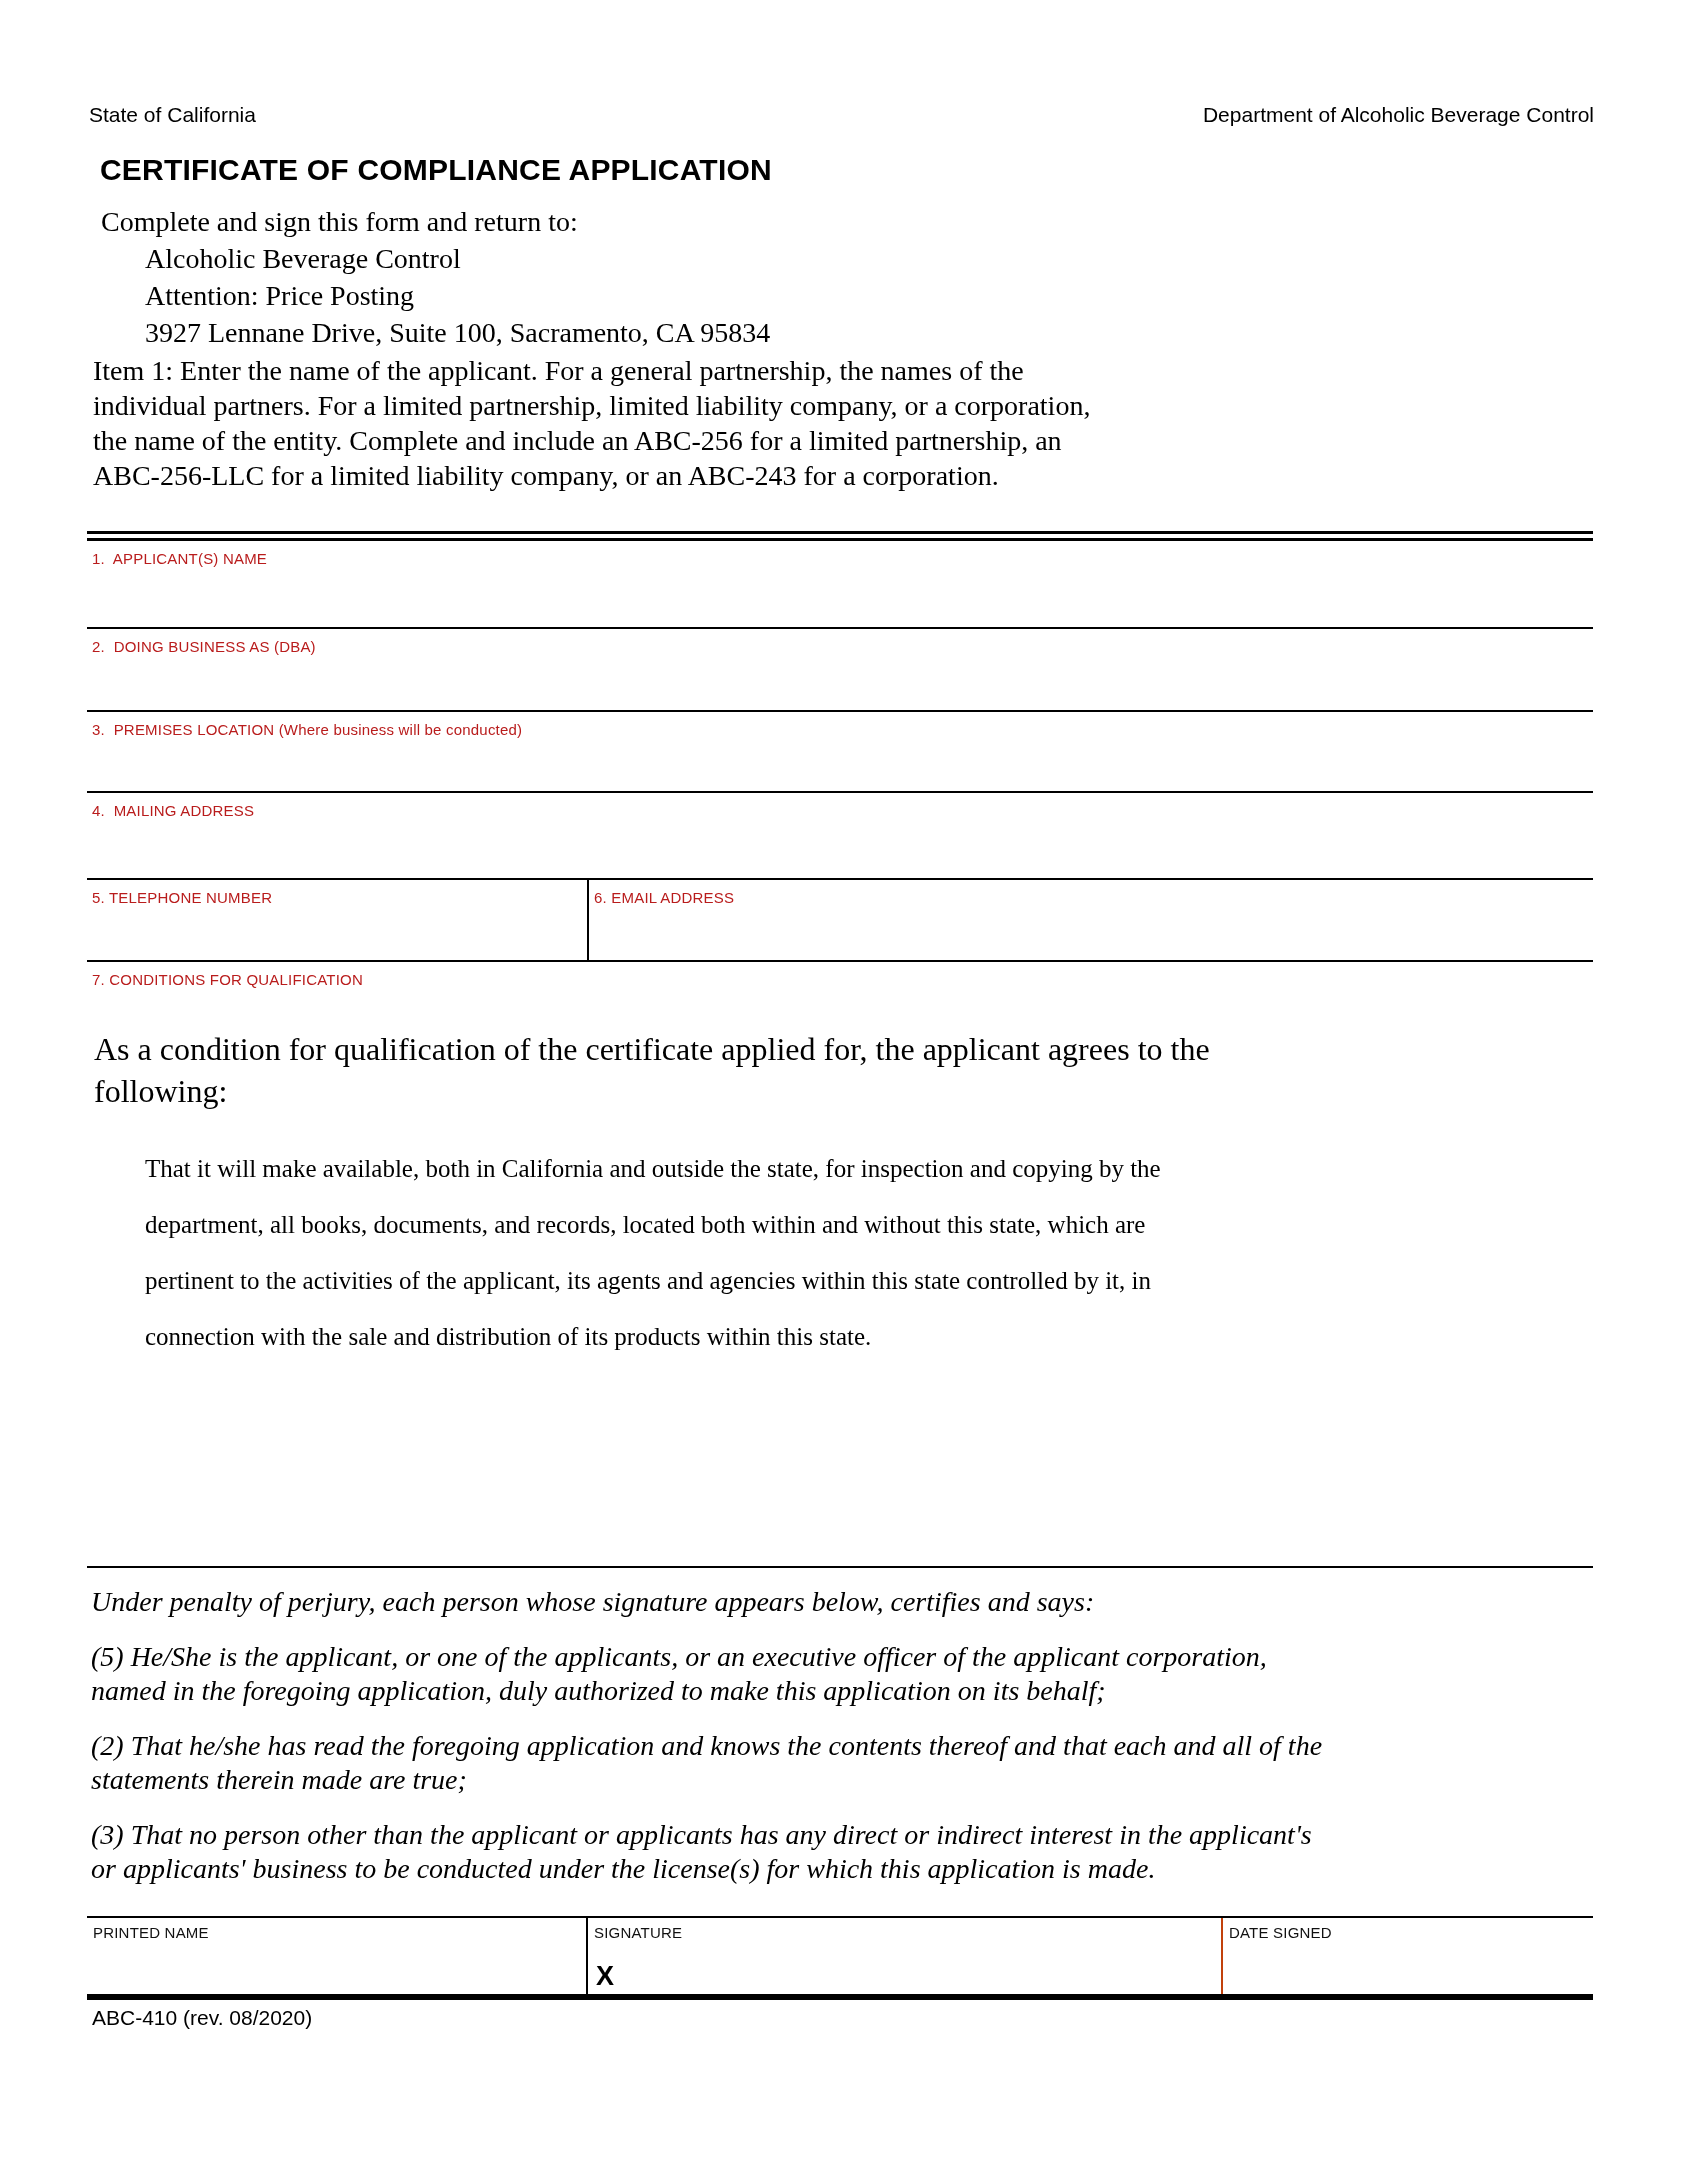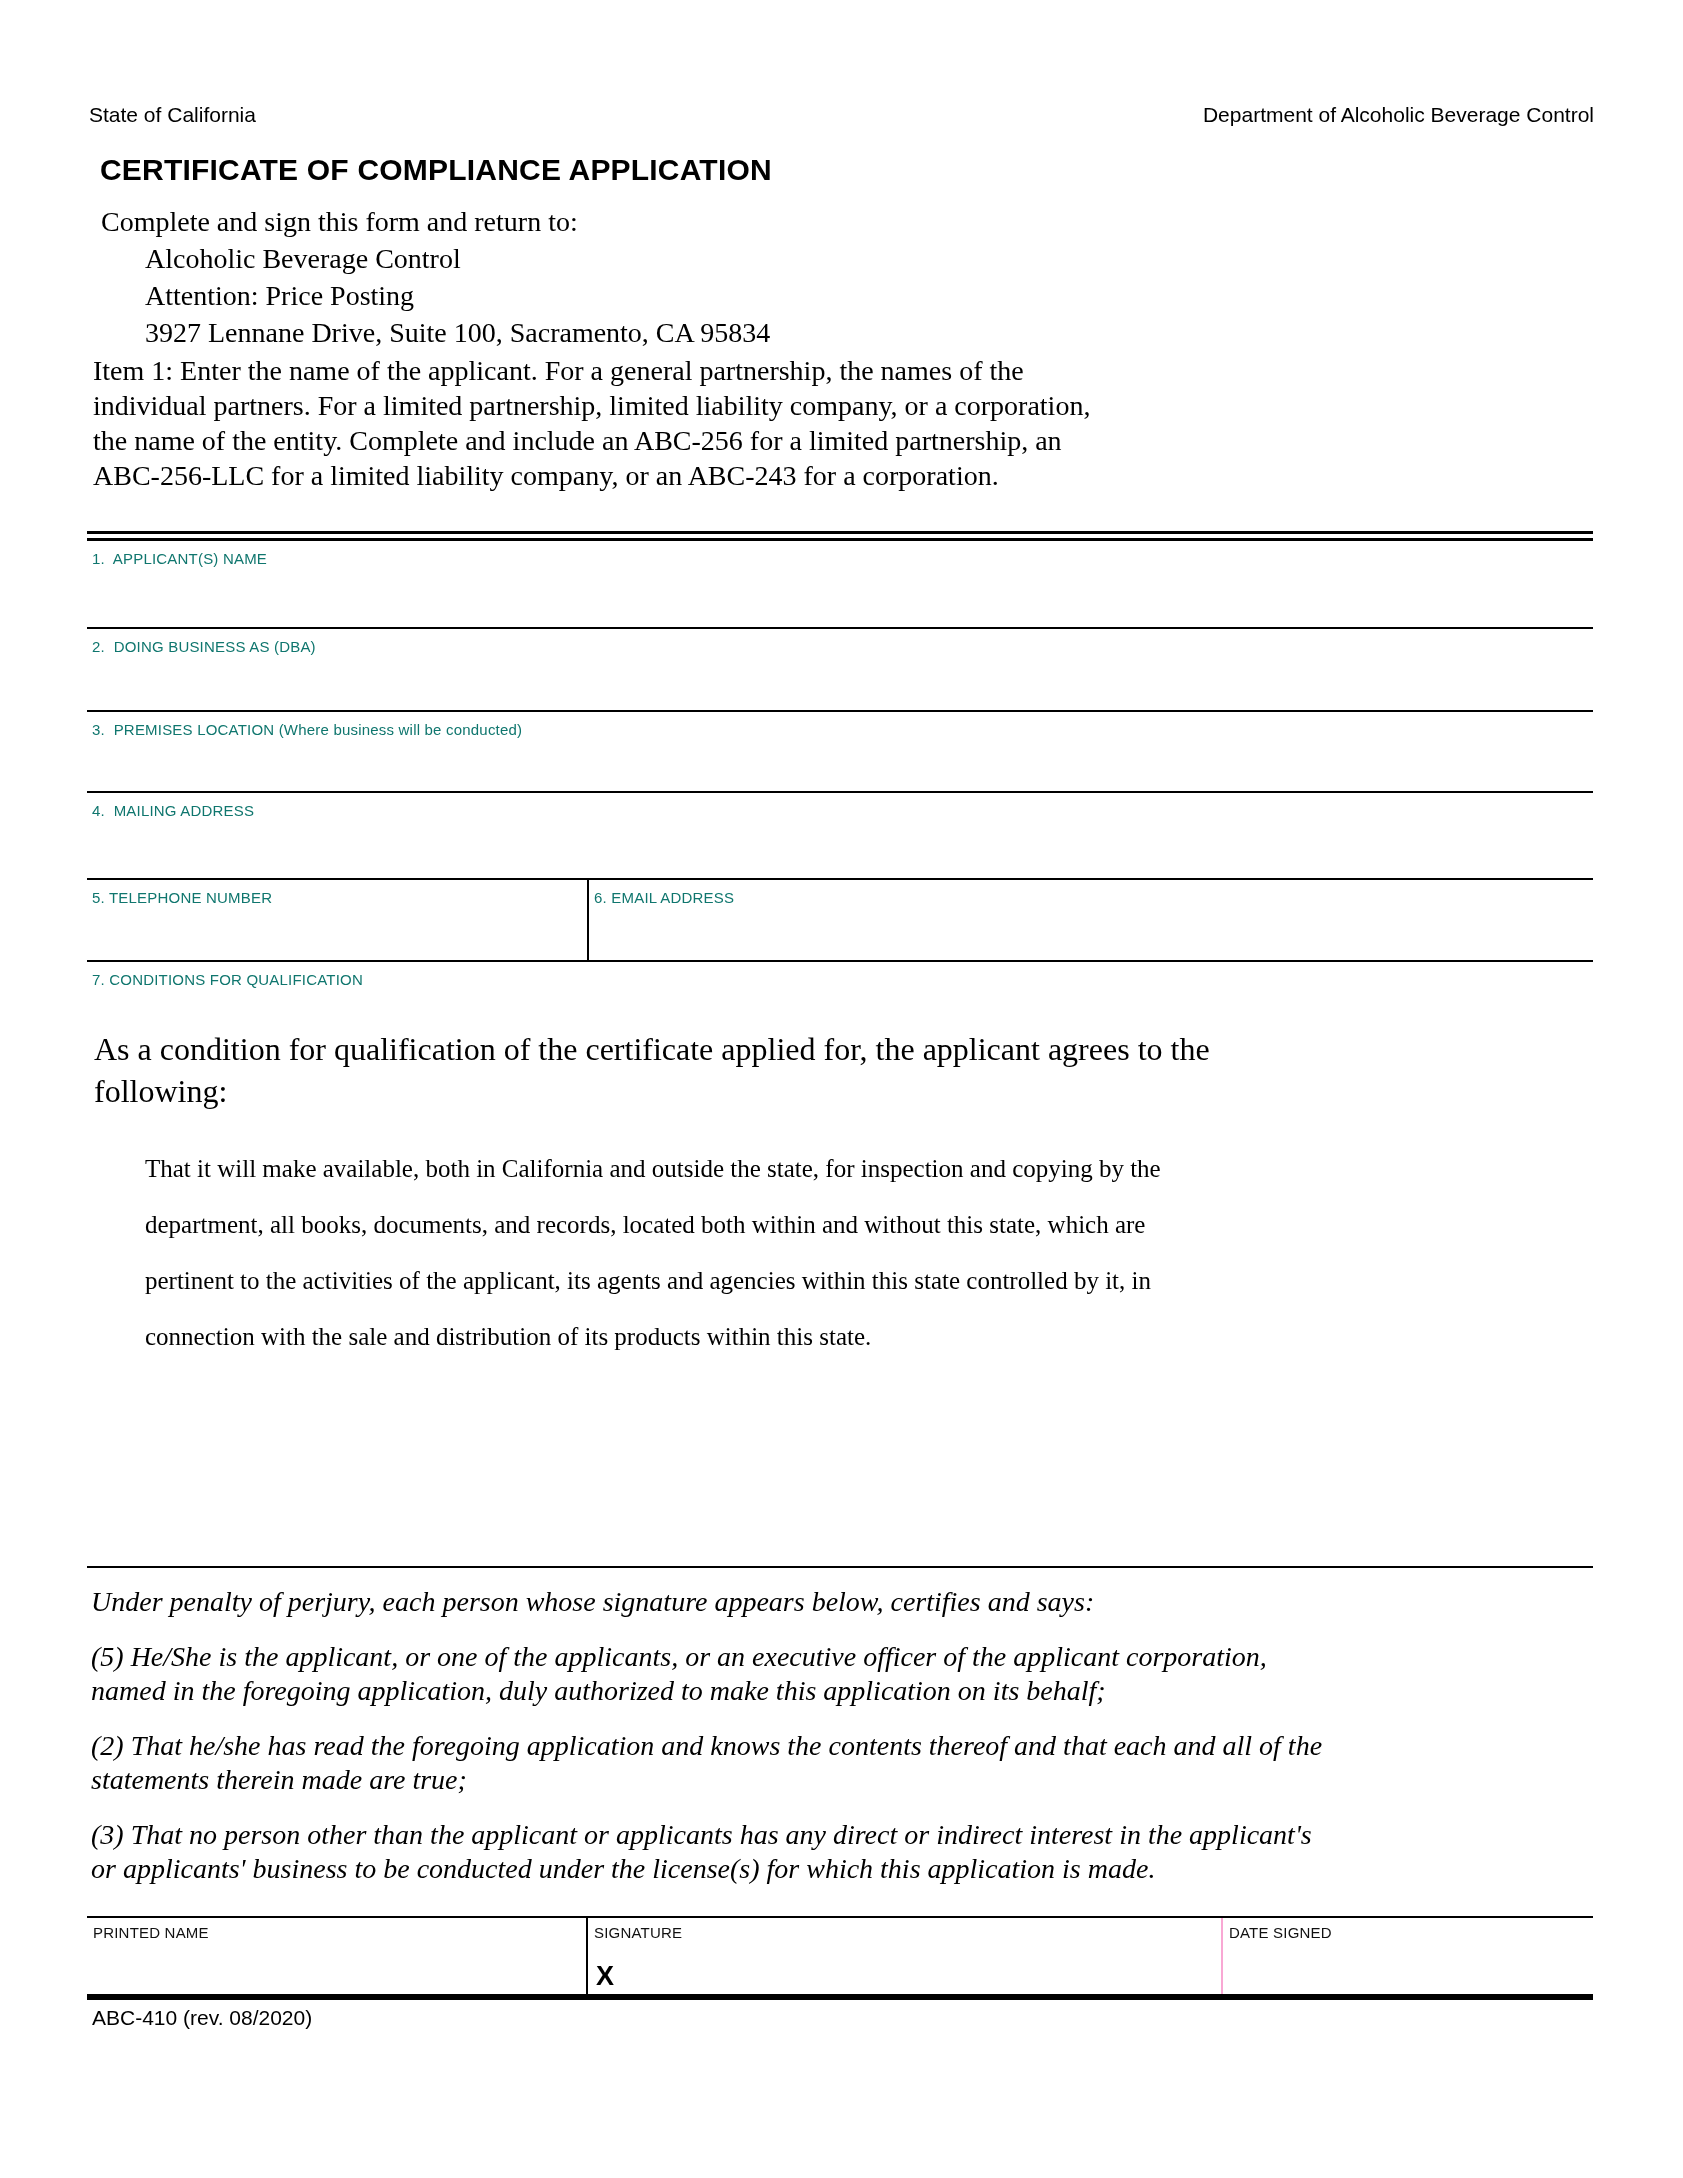--- a/index.html
+++ b/index.html
@@ -35,21 +35,21 @@
   
   .double-rule {
     position: absolute; left: 87px; right: 90px; top: 531px;
     height: 10px; box-sizing: border-box;
     border-top: 3px solid #000; border-bottom: 3px solid #000;
   }
   
   .fields {
     position: absolute; left: 87px; right: 90px; top: 541px;
     font-family: "Liberation Sans", sans-serif;
-    font-size: 15px; color: #0f766e;
+    font-size: 15px; color: #b91c1c;
   }
   .frow { position: relative; box-sizing: border-box; border-bottom: 2px solid #000; }
   .frow .flabel { padding: 9px 0 0 5px; white-space: pre; letter-spacing: 0.2px; }
   .r1 { height: 88px; }
   .r2 { height: 83px; }
   .r3 { height: 81px; }
   .r4 { height: 87px; }
   .r56 { height: 82px; display: flex; }
   .r56 .cell { box-sizing: border-box; position: relative; }
   .r56 .cell-tel { width: 502px; border-right: 2px solid #000; }
@@ -79,21 +79,21 @@
   .sig-table {
     position: absolute; left: 87px; right: 90px; top: 1916px;
     height: 84px; box-sizing: border-box;
     border-top: 2px solid #000; border-bottom: 6px solid #000;
     display: flex;
     font-family: "Liberation Sans", sans-serif;
     font-size: 15px; color: #111111;
   }
   .sig-table .scell { box-sizing: border-box; position: relative; }
   .scell-name { width: 501px; border-right: 2px solid #000; }
-  .scell-sig  { width: 635px; border-right: 2px solid #f9a8d4; }
+  .scell-sig  { width: 635px; border-right: 2px solid #c2410c; }
   .scell-date { flex: 1; }
   .scell .slabel { padding: 6px 0 0 6px; white-space: pre; letter-spacing: 0.2px; }
   .x-mark {
     position: absolute; left: 8px; bottom: 2px;
     font-family: "Liberation Sans", sans-serif;
     font-weight: bold; font-size: 27px; color: #000;
   }
   .sfill { position: absolute; left: 0; right: 0; top: 24px; bottom: 0; }
   
   .footer {

